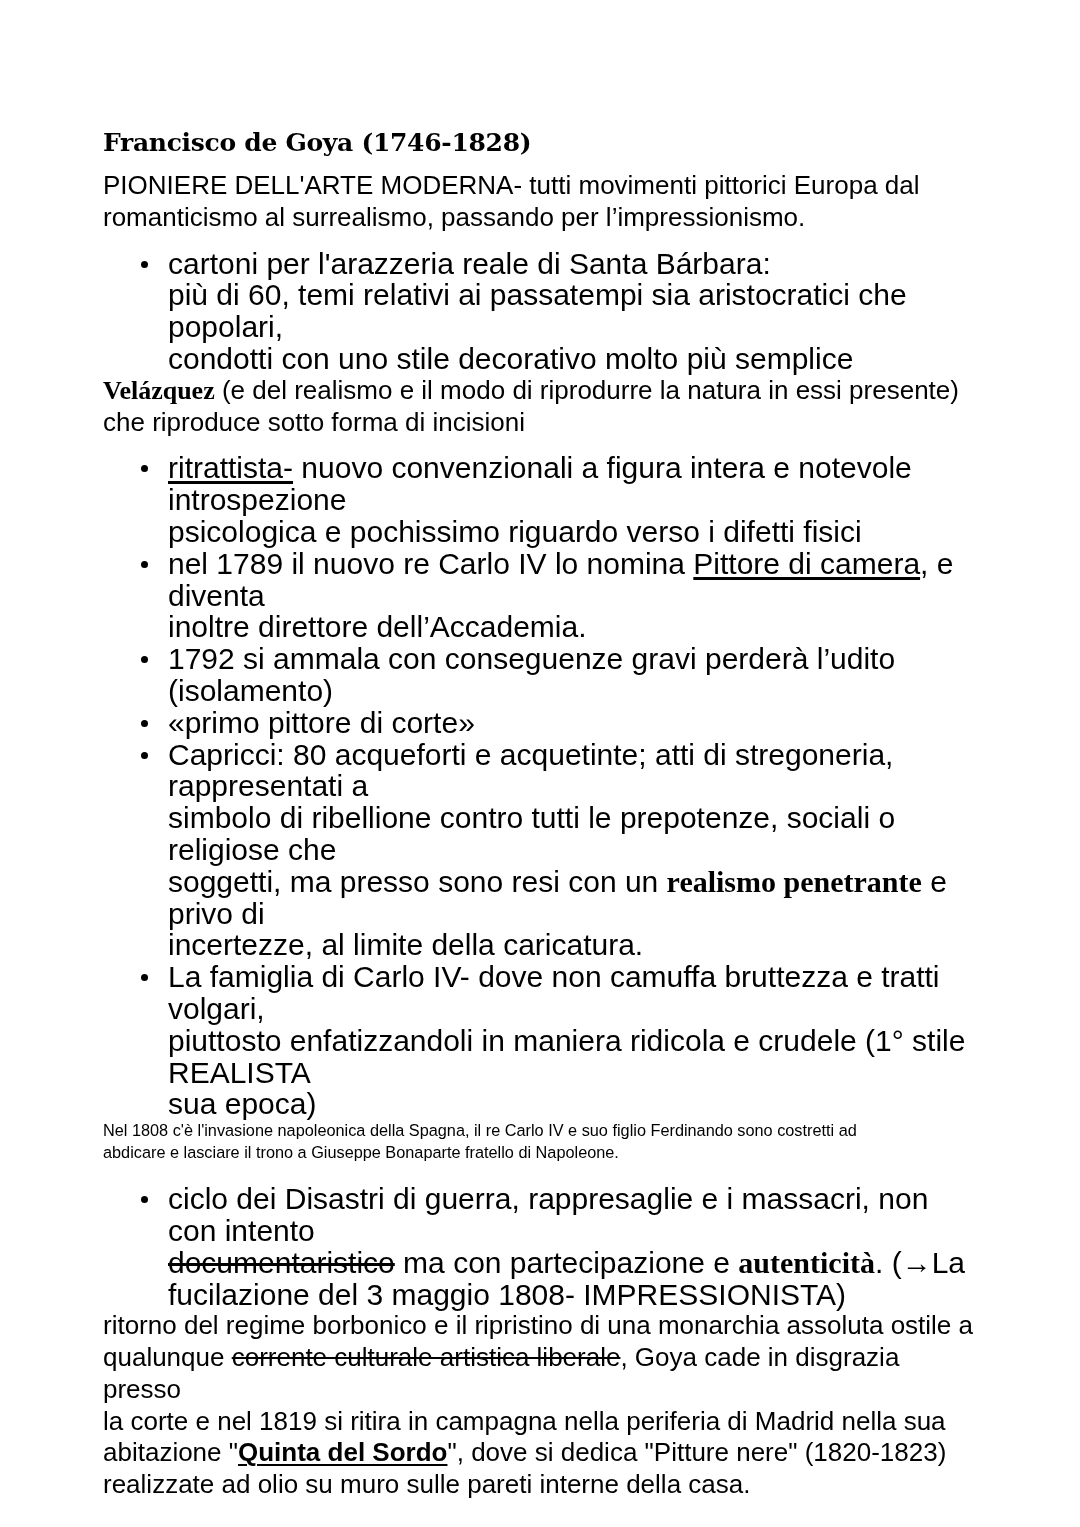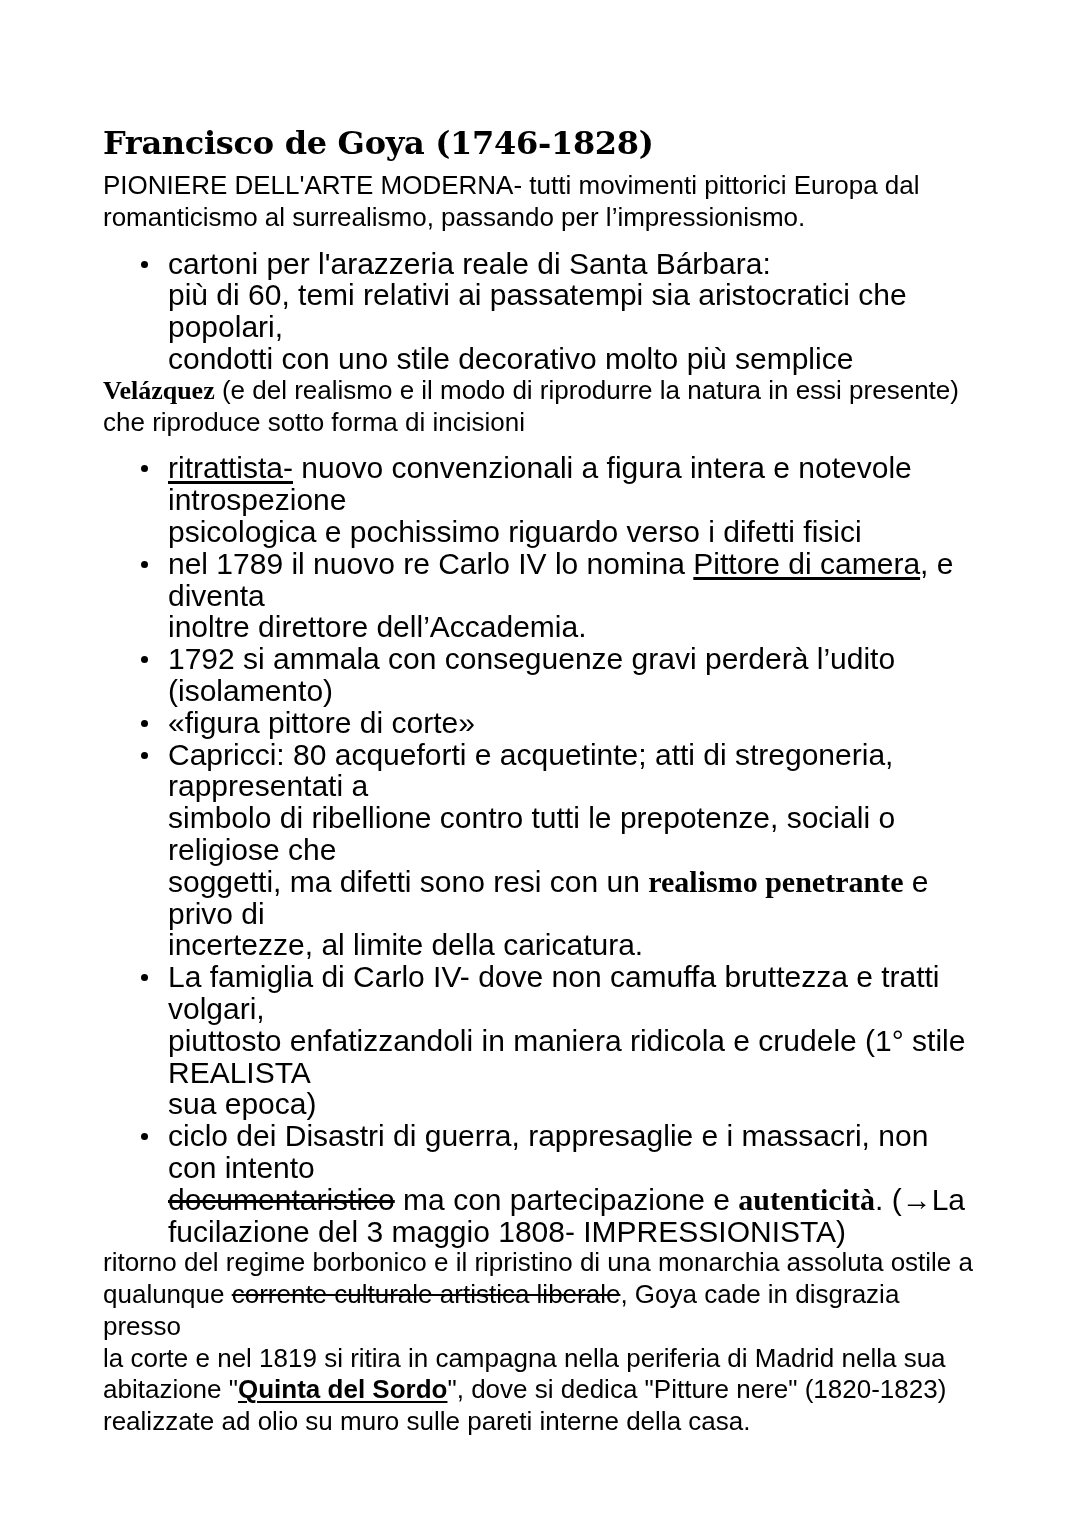--- a/index.html
+++ b/index.html
@@ -17,21 +17,21 @@
     }
     .page {
       position: absolute;
       left: 103px;
       top: 126px;
       width: 880px;
     }
     .title {
       font-family: "DejaVu Serif", serif;
       font-weight: bold;
-      font-size: 32px;
+      font-size: 25px;
       line-height: 34px;
       margin: 0 0 10px 0;
       letter-spacing: -0.3px;
     }
     .p {
       font-size: 26px;
       line-height: 31.8px;
       margin: 0;
     }
     .p.gap-after { margin-bottom: 14px; }
@@ -106,37 +106,41 @@
       <span class="bullet-dot"></span>
       <span class="line"><span>nel 1789 il nuovo re Carlo IV lo nomina </span><span class="u">Pittore di camera</span><span>, e diventa</span></span>
       <span class="line">inoltre direttore dell’Accademia.</span>
     </li>
     <li>
       <span class="bullet-dot"></span>
       <span class="line">1792 si ammala con conseguenze gravi perderà l’udito (isolamento)</span>
     </li>
     <li>
       <span class="bullet-dot"></span>
-      <span class="line">«figura pittore di corte»</span>
+      <span class="line">«primo pittore di corte»</span>
     </li>
     <li>
       <span class="bullet-dot"></span>
       <span class="line"><span class="i">Capricci</span><span>: 80 acqueforti e acquetinte; atti di stregoneria, rappresentati a</span></span>
       <span class="line">simbolo di ribellione contro tutti le prepotenze, sociali o religiose che</span>
-      <span class="line"><span>soggetti, ma difetti sono resi con un </span><span class="b">realismo penetrante</span><span> e privo di</span></span>
+      <span class="line"><span>soggetti, ma presso sono resi con un </span><span class="b">realismo penetrante</span><span> e privo di</span></span>
       <span class="line">incertezze, al limite della caricatura.</span>
     </li>
     <li>
       <span class="bullet-dot"></span>
       <span class="line"><span class="i">La famiglia di Carlo IV-</span><span> dove non camuffa bruttezza e tratti volgari,</span></span>
       <span class="line">piuttosto enfatizzandoli in maniera ridicola e crudele (1° stile REALISTA</span>
       <span class="line">sua epoca)</span>
     </li>
   </ul>
 
+  <p class="small">
+    <span class="line">Nel 1808 c'è l'invasione napoleonica della Spagna, il re Carlo IV e suo figlio Ferdinando sono costretti ad</span>
+    <span class="line">abdicare e lasciare il trono a Giuseppe Bonaparte fratello di Napoleone.</span>
+  </p>
 
   <ul class="bullets block-3">
     <li>
       <span class="bullet-dot"></span>
       <span class="line"><span>ciclo dei </span><span class="i">Disastri di guerra</span><span>, rappresaglie e i massacri, non con intento</span></span>
       <span class="line"><span class="s">documentaristico</span><span> ma con partecipazione e </span><span class="b">autenticità</span><span>. (</span><span>→</span><span class="i">La</span></span>
       <span class="line"><span class="i">fucilazione del 3 maggio 1808-</span><span> IMPRESSIONISTA)</span></span>
     </li>
   </ul>
 

